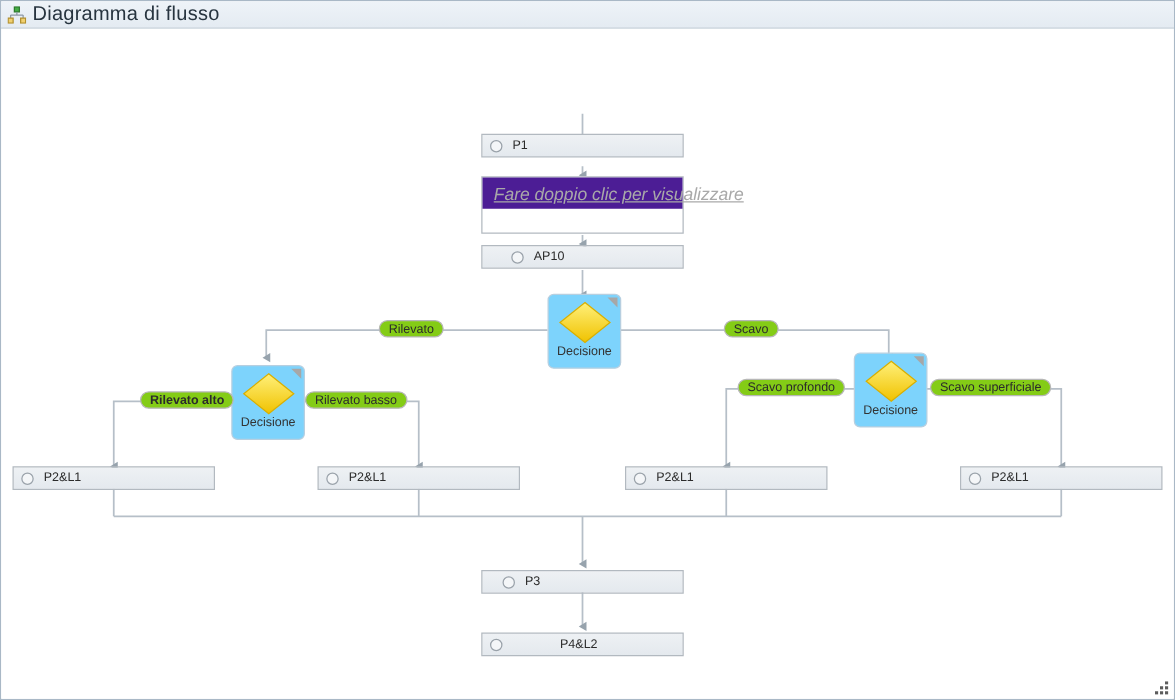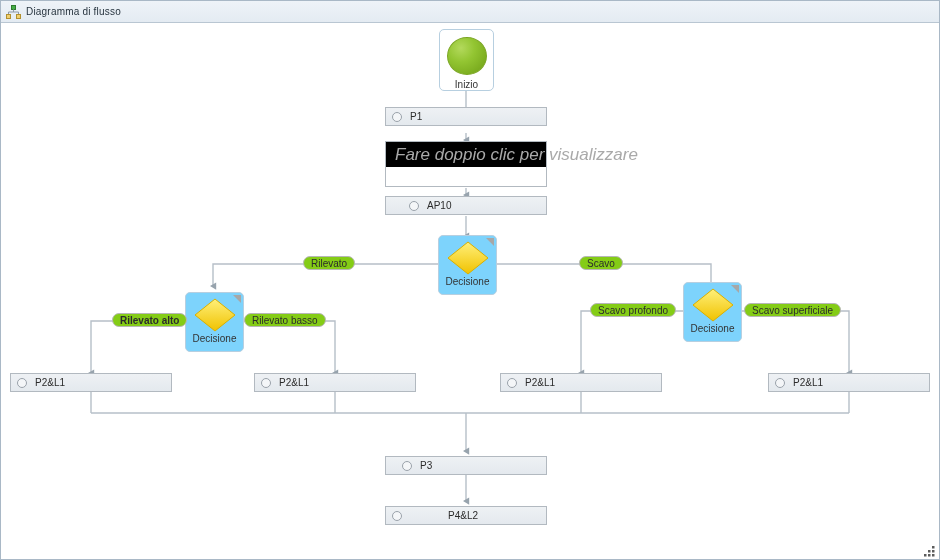--- a/index.html
+++ b/index.html
@@ -16,21 +16,21 @@
   }
   
   #titlebar{
     position:absolute;left:0;top:0;width:100%;height:22px;
     box-sizing:border-box;
     background:linear-gradient(to bottom,#eef3f8 0%,#e4ebf2 100%);
     border-bottom:1px solid #b9c6d2;
     display:flex;align-items:center;padding-left:5px;
   }
   #titlebar .tb-label{
-    font-size:10px;color:#27343f;margin-left:5px;letter-spacing:.2px;
+    font-size:16px;color:#27343f;margin-left:5px;letter-spacing:.2px;
   }
   .orgicon{width:15px;height:14px;display:block;}
   
   #canvas{
     position:absolute;left:0;top:22px;width:938px;height:536px;
     background:#ffffff;overflow:hidden;
   }
   #edges{position:absolute;left:0;top:0;width:938px;height:536px;}
   
   .node{position:absolute;box-sizing:border-box;}
@@ -87,22 +87,23 @@
   .nsub .head{
     height:19px;
     background:linear-gradient(to bottom,#eef1f4 0%,#e4e9ee 100%);
     border-bottom:1px solid #cfd5db;
     display:flex;align-items:center;padding-left:5px;
     font-size:11px;color:#2b2b2b;
   }
   .nsub .head .lab{margin-left:7px;white-space:nowrap;}
   .nsub .body{
     height:25px;display:flex;align-items:center;padding-left:9px;
-    font-size:17px;font-style:italic;color:#a9a9a9;white-space:nowrap;
-    background:#000000;
+    font-size:14px;font-style:italic;color:#a9a9a9;white-space:nowrap;
+    background:#4c1d95;
+    text-decoration:underline;
   }
   .diskicon{width:12px;height:12px;display:block;flex:0 0 auto;}
 
   
   .pill{
     position:absolute;
     height:14px;box-sizing:border-box;
     background:#84cc16;border:1px solid #b7b7b7;border-radius:8px;
     display:flex;align-items:center;justify-content:center;
     font-size:10px;color:#2b2b2b;white-space:nowrap;padding:0 7px;
@@ -162,24 +163,20 @@
         <path d="M580,368 L580,390"></path>
         <path d="M848,368 L848,390"></path>
         <path d="M90,390 L848,390"></path>
 
         <path d="M465,390 L465,428" marker-end="url(#ar)"></path>
 
         <path d="M465,450 L465,478" marker-end="url(#ar)"></path>
       </g>
     </svg>
 
-    <div class="node nstart" style="left:438px;top:6px;">
-      <div class="ball"></div>
-      <div class="lab">Inizio</div>
-    </div>
 
     <div class="node nbar" style="left:384px;top:84px;width:162px;">
       <span class="circ"></span>
       <span class="lab">P1</span>
     </div>
 
     <div class="node nsub" style="left:384px;top:118px;width:162px;height:46px;">
       <div class="body">Fare doppio clic per visualizzare</div>
     </div>
 

